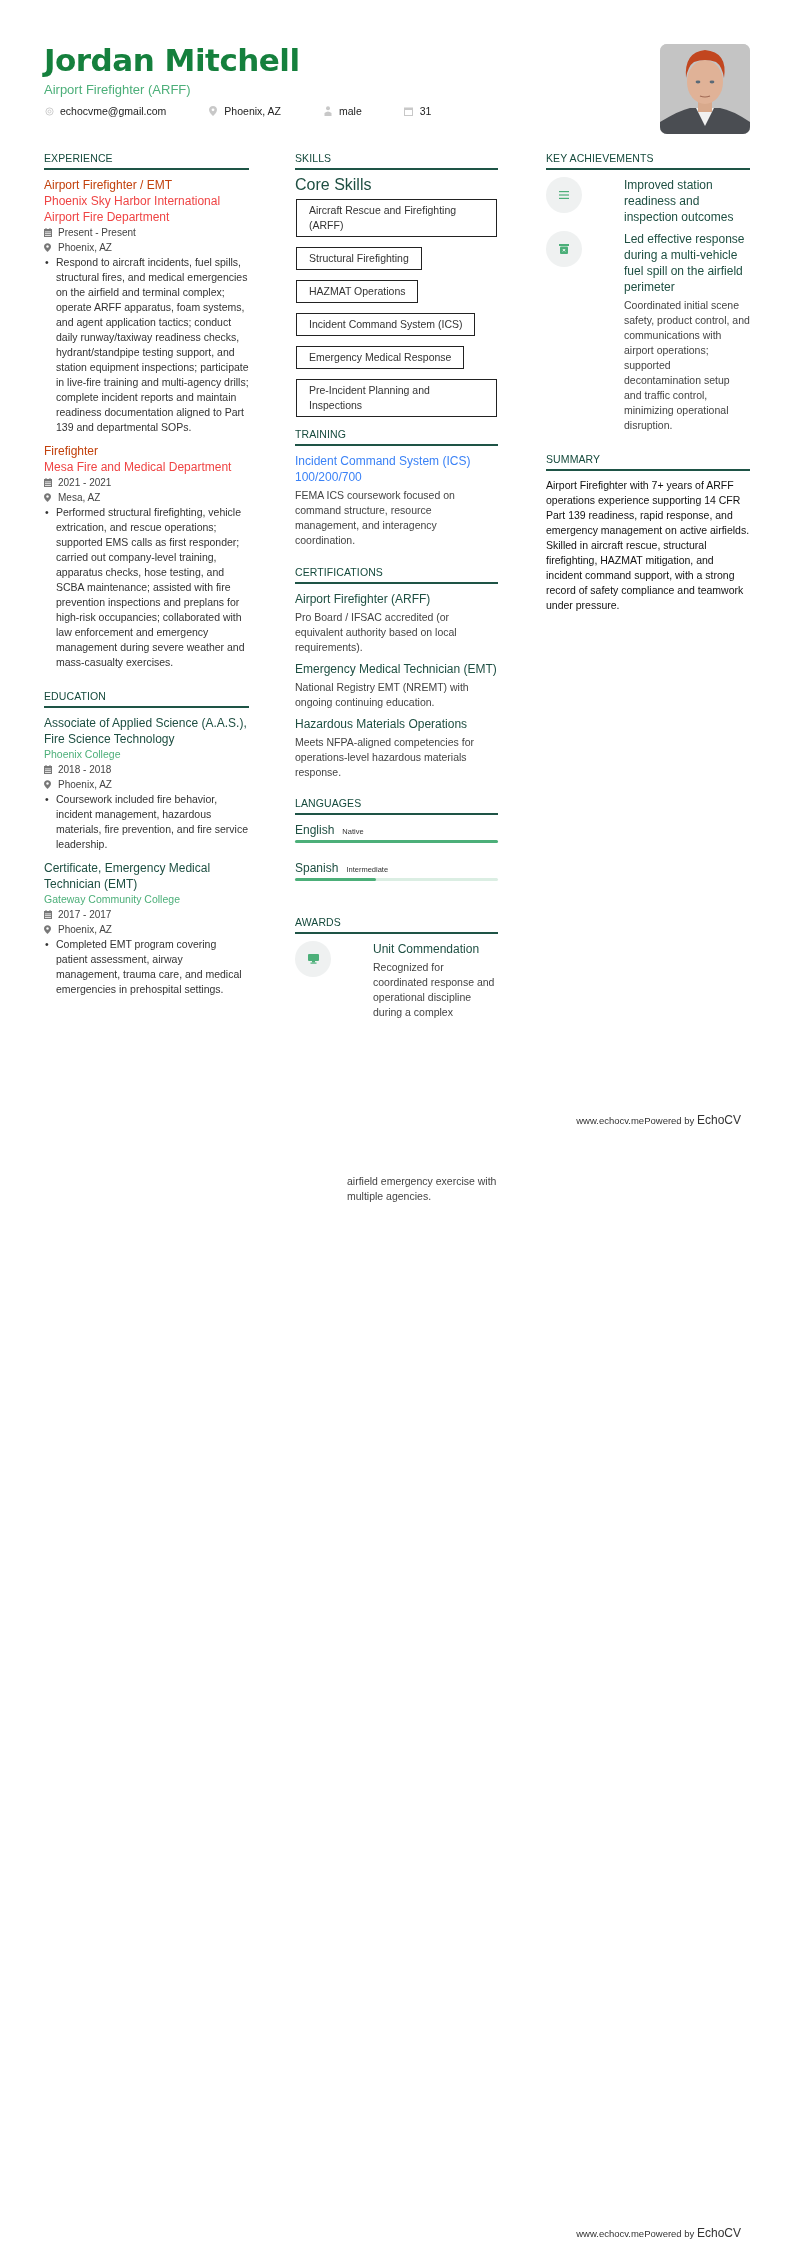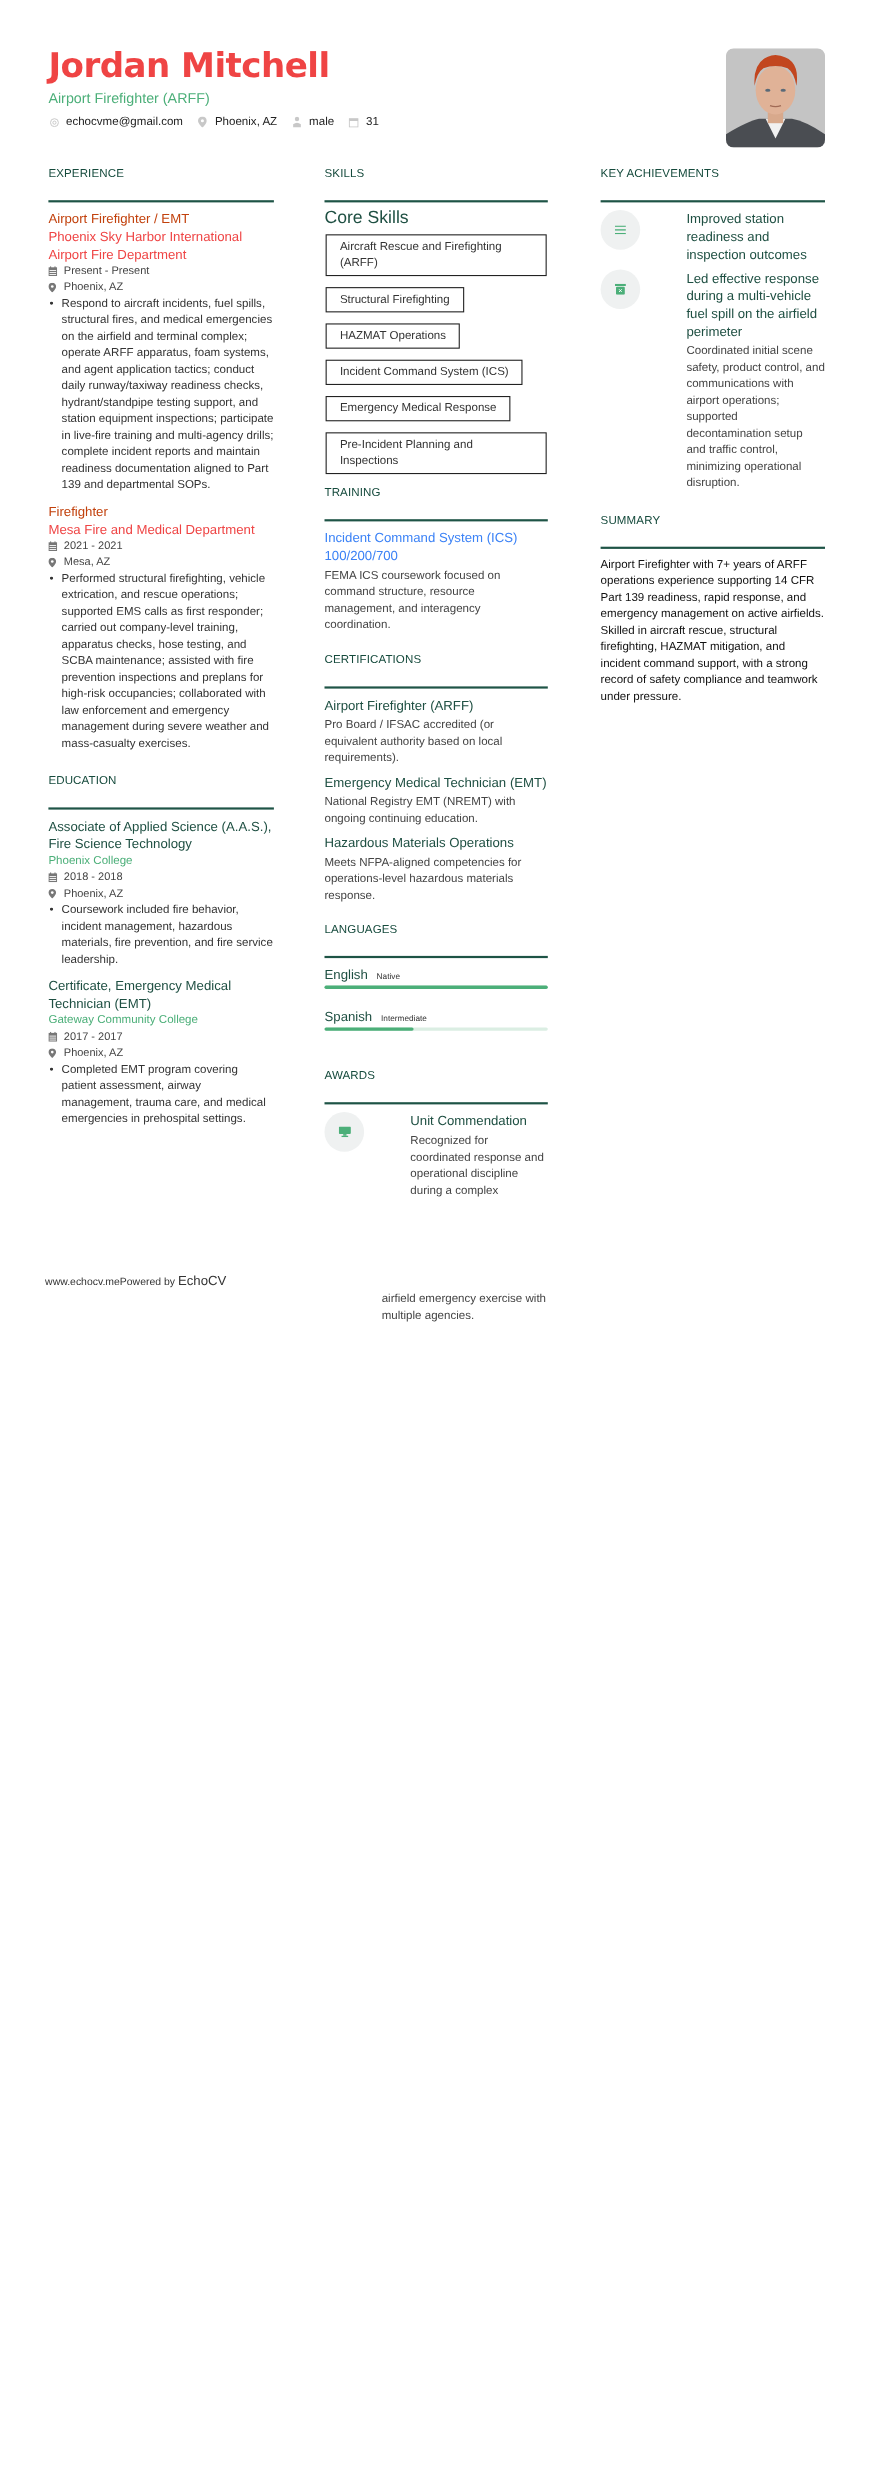--- a/index.html
+++ b/index.html
@@ -3,35 +3,35 @@
 <meta charset="utf-8">
 <style>
   * { box-sizing: border-box; margin: 0; padding: 0; }
   html, body { width: 794px; height: 2246px; background: #ffffff; }
   body { font-family: "Liberation Sans", sans-serif; color: #333; position: relative; overflow: hidden; }
 
   .page { position: absolute; left: 0; top: 0; width: 794px; height: 2246px; }
 
   
   .header { position: absolute; left: 44px; top: 42px; width: 700px; }
-  .name { font-family: "DejaVu Sans", sans-serif; font-weight: bold; font-size: 31px; color: #ef4444; letter-spacing: -0.5px; line-height: 36px; }
+  .name { font-family: "DejaVu Sans", sans-serif; font-weight: bold; font-size: 31px; color: #15803d; letter-spacing: -0.5px; line-height: 36px; }
   .title { font-size: 13px; color: #4caf79; margin-top: 4px; line-height: 16px; }
-  .contacts { display: flex; align-items: center; margin-top: 7px; font-size: 10.5px; color: #222; }
+  .contacts { display: flex; align-items: center; margin-top: 7px; font-size: 10.5px; color: #222; gap: 29px; }
   .contact { display: flex; align-items: center; margin-right: 13px; }
   .contact .ic { width: 10px; height: 10px; margin-right: 6px; display: inline-flex; align-items: center; justify-content: center; }
   .photo { position: absolute; left: 660px; top: 44px; width: 90px; height: 90px; border-radius: 7px; overflow: hidden;
            background: linear-gradient(180deg, #c9c9c9 0%, #bdbdbd 100%); }
 
   
   .col { position: absolute; top: 152px; }
   .col-left { left: 44px; width: 205px; }
   .col-mid { left: 295px; width: 203px; }
   .col-right { left: 546px; width: 204px; }
 
-  .sec-title { font-size: 10.5px; color: #154a3c; text-transform: uppercase; letter-spacing: 0.1px; padding-bottom: 17px; border-bottom: 2.5px solid #1e5446; margin-bottom: 7px; line-height: 13px; }
+  .sec-title { font-size: 10.5px; color: #154a3c; text-transform: uppercase; letter-spacing: 0.1px; padding-bottom: 3px; border-bottom: 2.5px solid #1e5446; margin-bottom: 7px; line-height: 13px; }
 
   
   .job { margin-bottom: 8px; }
   .job-role { font-weight: normal; font-size: 12px; color: #c2410c; line-height: 16px; }
   .job-company { font-size: 12px; color: #ef4444; line-height: 16px; }
   .meta { display: flex; align-items: center; font-size: 10px; color: #444; line-height: 15px; }
   .meta .ic { width: 9px; height: 10px; margin-right: 5px; display: inline-flex; align-items: center; }
   .bullet { display: flex; font-size: 10.5px; color: #333; line-height: 15px; }
   .bullet .dot { width: 12px; flex: none; padding-left: 1px; }
 
@@ -60,21 +60,21 @@
   
   .ach { display: flex; margin-bottom: 6px; gap: 29px; }
   .ach-icon { flex: none; width: 36px; height: 36px; border-radius: 50%; background: #eff1f1; display: flex; align-items: center; justify-content: center; margin-right: 13px; margin-top: 0px; }
   .ach-body { flex: 1; }
   .ach-title { font-size: 12px; color: #1e4f42; line-height: 16px; }
   .ach-desc { font-size: 10.5px; color: #444; line-height: 15px; margin-top: 3px; }
 
   .summary { font-size: 10.5px; color: #111; line-height: 15px; }
 
   
-  .footer { position: absolute; left: 41px; width: 712px; display: flex; justify-content: flex-start; align-items: baseline; font-size: 9.5px; color: #333; margin-top: 44px; }
+  .footer { position: absolute; left: 29px; width: 712px; display: flex; justify-content: flex-end; align-items: baseline; font-size: 9.5px; color: #333; }
   .footer .brand { font-size: 12px; color: #333; }
   .spill { position: absolute; left: 347px; top: 1174px; width: 160px; font-size: 10.5px; color: #444; line-height: 15px; }
 </style>
 </head>
 <body>
 
 <div class="page">
 
   <div class="header">
     <div class="name">Jordan Mitchell</div>

